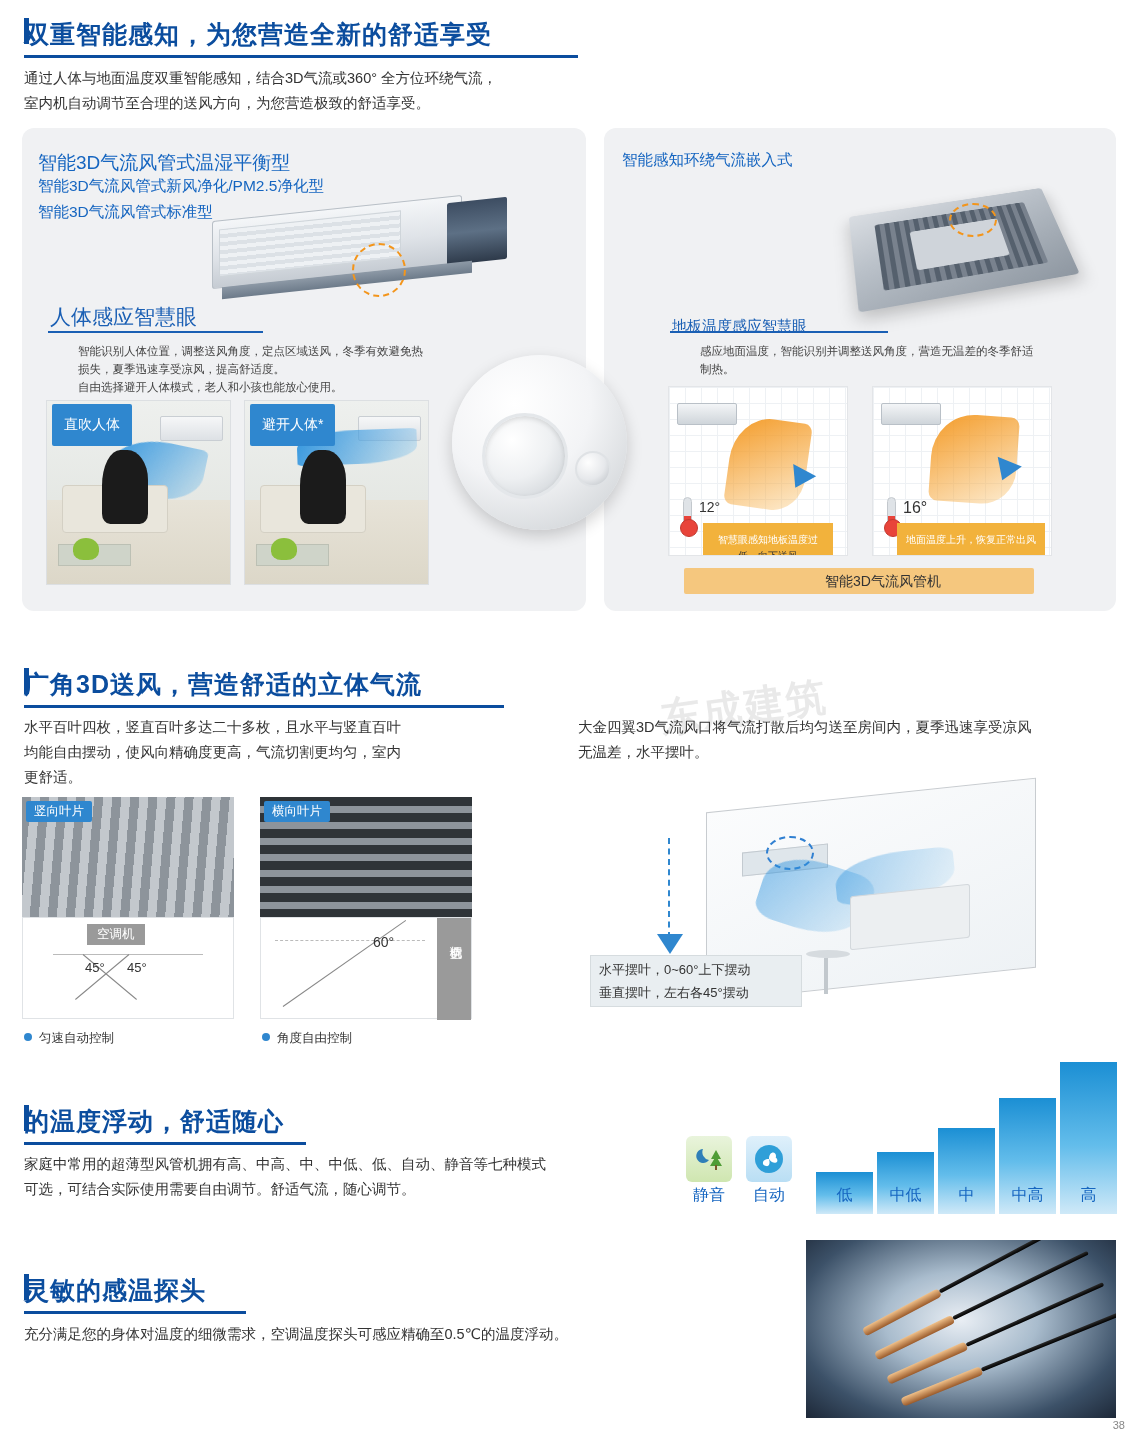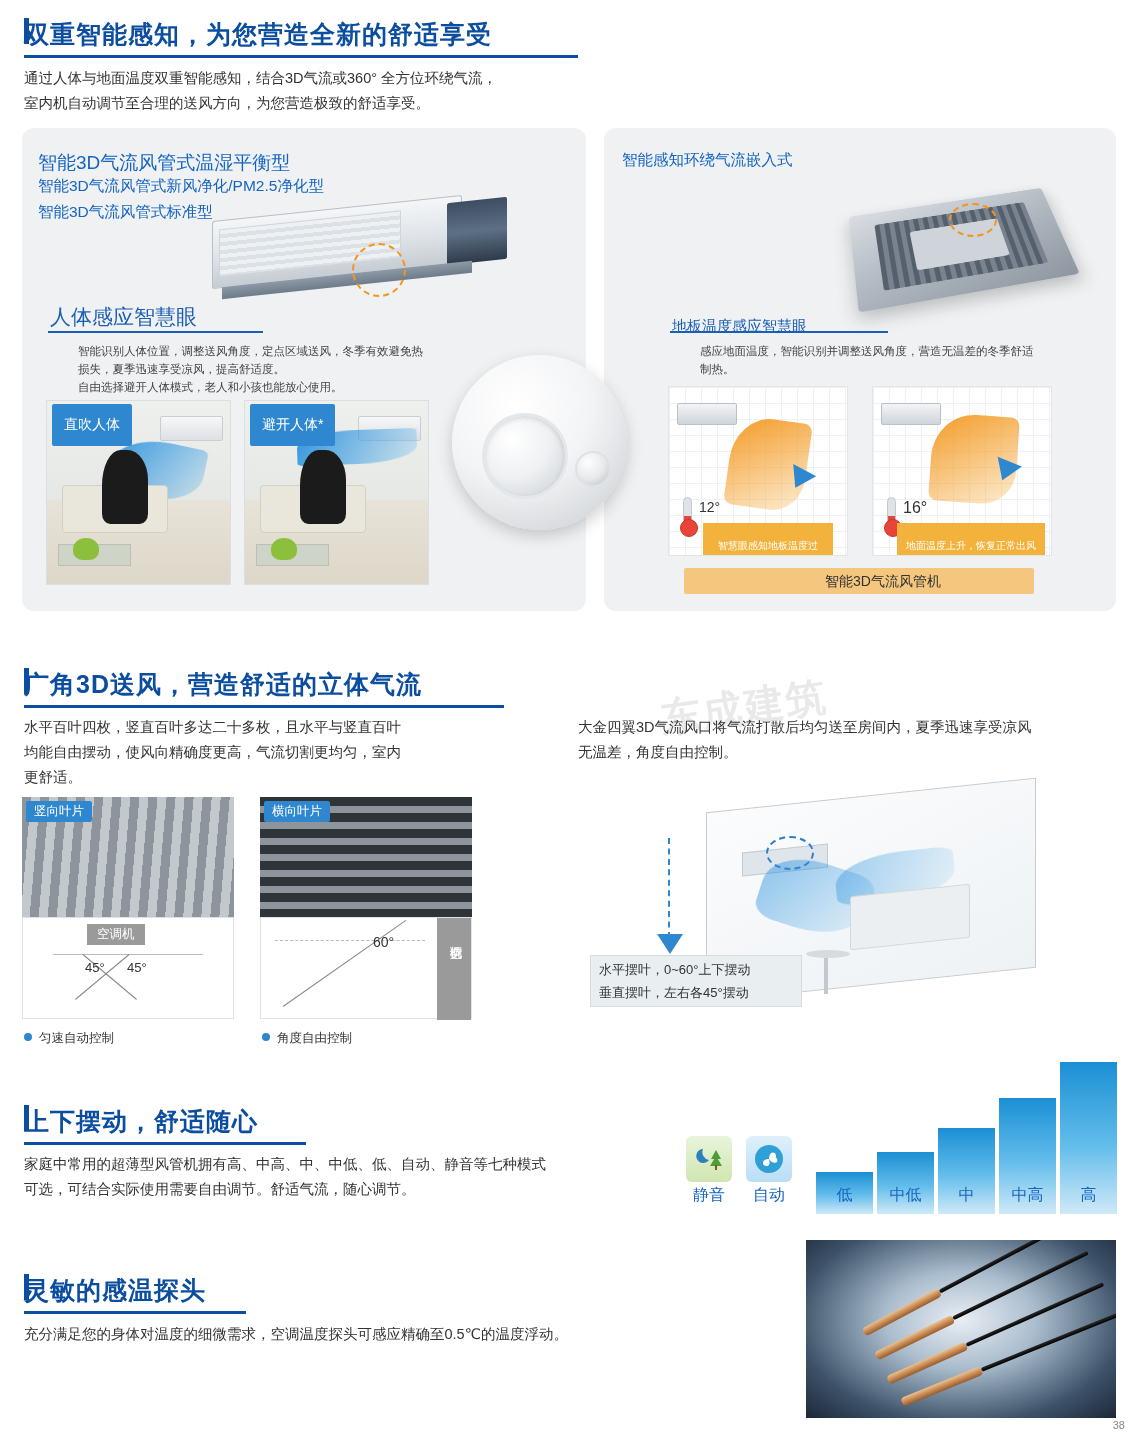--- a/index.html
+++ b/index.html
@@ -237,21 +237,21 @@
     content:"";
     position:absolute; left:-4px; bottom:-7px; width:16px; height:16px;
     background:#e8443a; border-radius:50%; border:1px solid #c3392f;
   }
   .cap-yellow {
     position: absolute;
     background: #f2b23c;
     color: #fff;
     font-size: 10px;
     line-height: 14px;
-    padding: 16px 5px;
+    padding: 10px 5px;
     text-align: center;
   }
   .band-yellow {
     position: absolute;
     background: #f5c77e;
     color: #333;
     font-size: 14px;
     text-align: center;
     line-height: 26px;
     border-radius: 2px;
@@ -453,21 +453,21 @@
     <span class="ul" style="width:480px;"></span>
   </div>
 
   <div class="watermark" style="left:660px; top:680px;">东成建筑</div>
 
   <div class="body-text" style="left:24px; top:715px; width:500px;">水平百叶四枚，竖直百叶多达二十多枚，且水平与竖直百叶</div>
   <div class="body-text" style="left:24px; top:740px; width:500px;">均能自由摆动，使风向精确度更高，气流切割更均匀，室内</div>
   <div class="body-text" style="left:24px; top:765px; width:500px;">更舒适。</div>
 
   <div class="body-text" style="left:578px; top:715px; width:540px;">大金四翼3D气流风口将气流打散后均匀送至房间内，夏季迅速享受凉风</div>
-  <div class="body-text" style="left:578px; top:740px; width:540px;">无温差，角度自由控制。</div>
+  <div class="body-text" style="left:578px; top:740px; width:540px;">无温差，水平摆叶。</div>
 
   <div class="louver-photo v" style="left:22px; top:797px; width:212px; height:120px;"></div>
   <div class="tag-blue" style="left:26px; top:801px; font-size:12.5px; padding:2px 8px;">竖向叶片</div>
   <div class="angle-box" style="left:22px; top:917px; width:212px; height:102px;">
     <div class="tag-gray" style="left:64px; top:6px;">空调机</div>
     <div style="position:absolute; left:30px; top:36px; width:150px; height:1px; background:#bbb;"></div>
     <div style="position:absolute; left:60px; top:36px; width:70px; height:1px; background:#888; transform:rotate(40deg); transform-origin:left center;"></div>
     <div style="position:absolute; left:106px; top:36px; width:70px; height:1px; background:#888; transform:rotate(140deg); transform-origin:left center;"></div>
     <div style="position:absolute; left:62px; top:42px; font-size:13px; color:#333;">45°</div>
     <div style="position:absolute; left:104px; top:42px; font-size:13px; color:#333;">45°</div>
@@ -497,21 +497,21 @@
 
   <div style="position:absolute; left:668px; top:838px; width:2px; height:100px; border-left:2px dashed #2f87cf;"></div>
   <div class="arrow-blue" style="left:657px; top:934px;"></div>
 
   <div style="position:absolute; left:590px; top:955px; width:212px; height:52px; background:#e9eef1; border:1px solid #d6dcdf;">
     <div style="position:absolute; left:8px; top:5px; font-size:13px; color:#333; white-space:nowrap;">水平摆叶，0~60°上下摆动</div>
     <div style="position:absolute; left:8px; top:28px; font-size:13px; color:#333; white-space:nowrap;">垂直摆叶，左右各45°摆动</div>
   </div>
 
   <div class="sec-head" style="left:24px; top:1105px;">
-    <span class="bar"></span><span>上下摆动，舒适随心</span>
+    <span class="bar"></span><span>的温度浮动，舒适随心</span>
     <span class="ul" style="width:282px;"></span>
   </div>
 
   <div class="body-text" style="left:24px; top:1152px; width:660px;">家庭中常用的超薄型风管机拥有高、中高、中、中低、低、自动、静音等七种模式</div>
   <div class="body-text" style="left:24px; top:1177px; width:660px;">可选，可结合实际使用需要自由调节。舒适气流，随心调节。</div>
 
   <div style="position:absolute; left:686px; top:1040px; width:440px; height:175px;">
     <div class="icon-box" style="left:0px; top:96px; background:linear-gradient(180deg,#e9f4dc,#cfe6b0);">
       <svg width="30" height="26" viewBox="0 0 30 26" aria-hidden="true">
         <path d="M9 3 a7 7 0 1 0 6 11 A8 8 0 0 1 9 3 Z" fill="#2f7fb8"></path>

